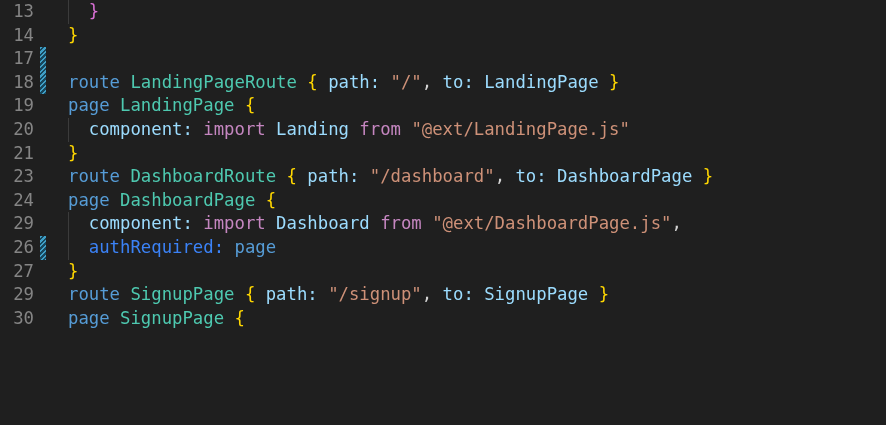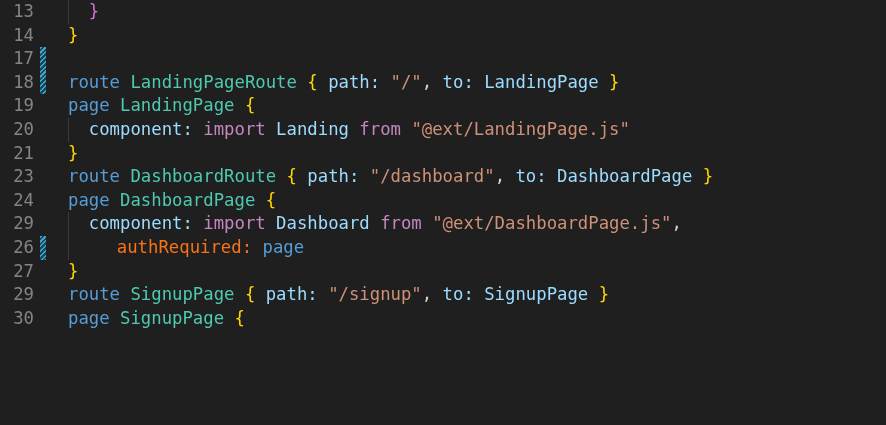--- a/index.html
+++ b/index.html
@@ -111,21 +111,21 @@
     </div>
     <div class="line">
       <div class="guide"></div>
       <div class="num">29</div>
       <div class="code"><span style="color: rgb(212, 212, 212);">  </span><span style="color: rgb(156, 220, 254);">component:</span><span style="color: rgb(212, 212, 212);"> </span><span style="color: rgb(197, 134, 192);">import</span><span style="color: rgb(212, 212, 212);"> </span><span style="color: rgb(156, 220, 254);">Dashboard</span><span style="color: rgb(212, 212, 212);"> </span><span style="color: rgb(197, 134, 192);">from</span><span style="color: rgb(212, 212, 212);"> </span><span style="color: rgb(206, 145, 120);">"@ext/DashboardPage.js"</span><span style="color: rgb(212, 212, 212);">,</span></div>
     </div>
     <div class="line">
       <div class="guide"></div>
       <div class="deco"></div>
       <div class="num">26</div>
-      <div class="code"><span style="color: rgb(212, 212, 212);">  </span><span style="color: #f97316; margin-left: 28px;">authRequired:</span><span style="color: rgb(212, 212, 212);"> </span><span style="color: rgb(86, 156, 214);">page</span></div>
+      <div class="code"><span style="color: rgb(212, 212, 212);">  </span><span style="color: #3b82f6;">authRequired:</span><span style="color: rgb(212, 212, 212);"> </span><span style="color: rgb(86, 156, 214);">page</span></div>
     </div>
     <div class="line">
       <div class="num">27</div>
       <div class="code"><span style="color: rgb(255, 215, 0);">}</span></div>
     </div>
     <div class="line">
       <div class="num">29</div>
       <div class="code"><span style="color: rgb(86, 156, 214);">route</span><span style="color: rgb(212, 212, 212);"> </span><span style="color: rgb(78, 201, 176);">SignupPage</span><span style="color: rgb(212, 212, 212);"> </span><span style="color: rgb(255, 215, 0);">{</span><span style="color: rgb(212, 212, 212);"> </span><span style="color: rgb(156, 220, 254);">path:</span><span style="color: rgb(212, 212, 212);"> </span><span style="color: rgb(206, 145, 120);">"/signup"</span><span style="color: rgb(212, 212, 212);">,</span><span style="color: rgb(212, 212, 212);"> </span><span style="color: rgb(156, 220, 254);">to:</span><span style="color: rgb(212, 212, 212);"> </span><span style="color: rgb(156, 220, 254);">SignupPage</span><span style="color: rgb(212, 212, 212);"> </span><span style="color: rgb(255, 215, 0);">}</span></div>
     </div>
     <div class="line">

